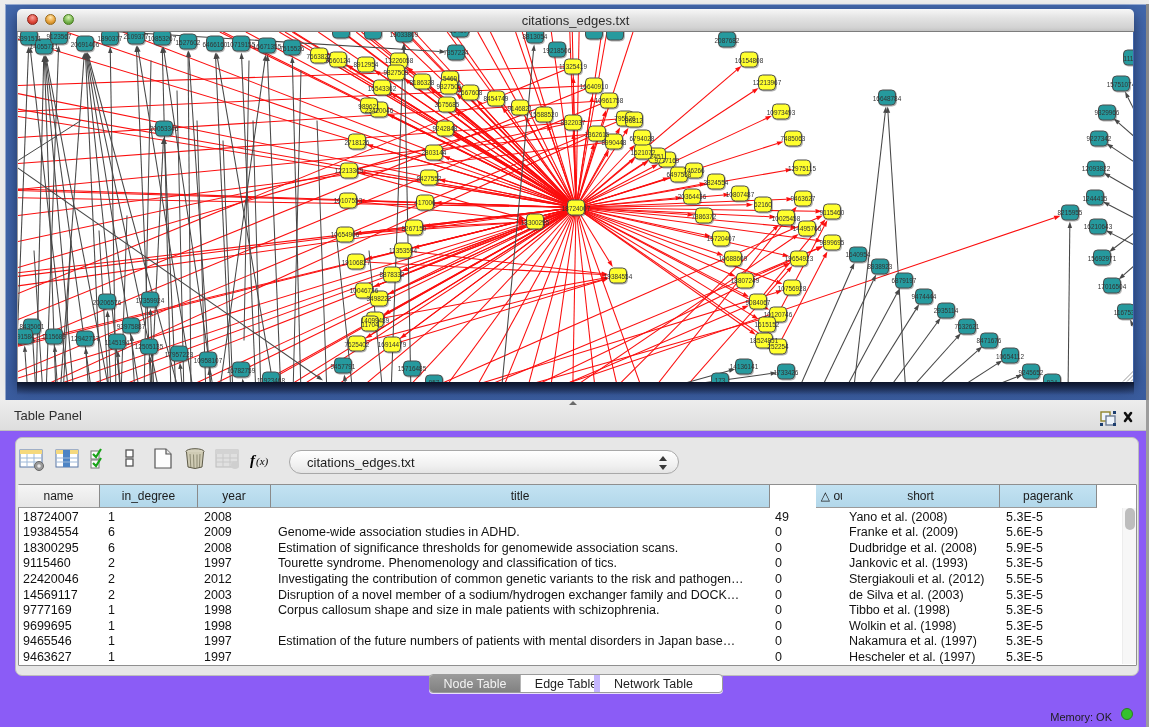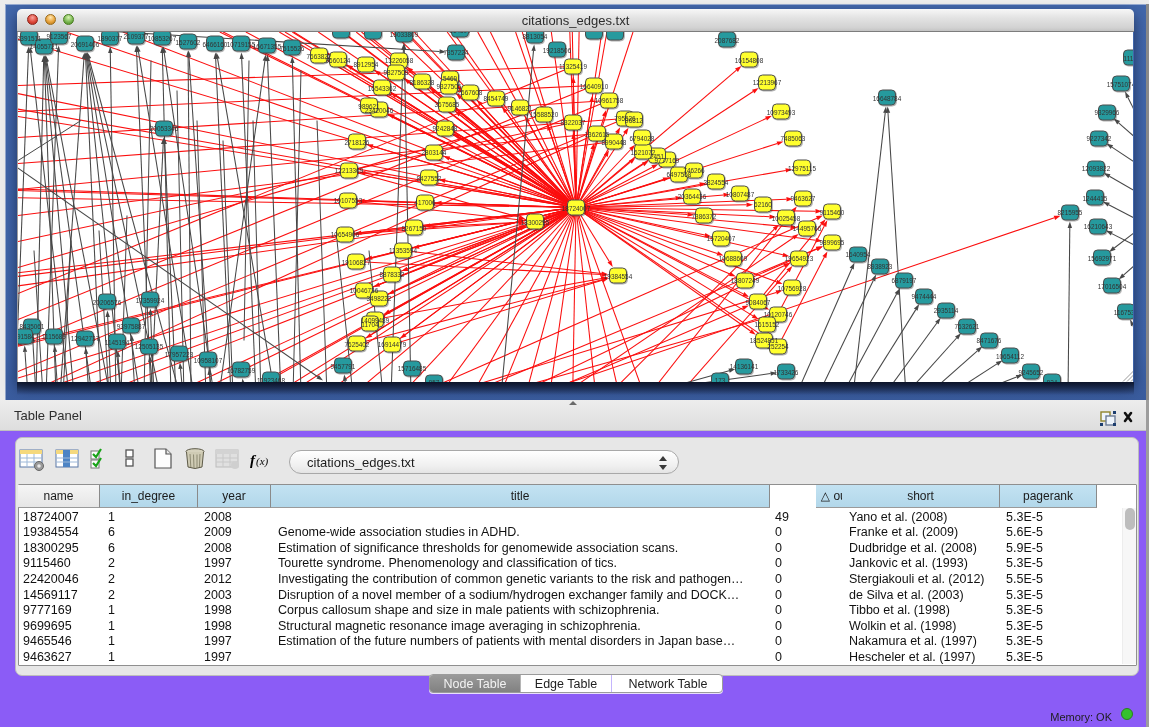--- a/index.html
+++ b/index.html
@@ -963,21 +963,20 @@
         <span style="left:204px">1998</span>
         <span style="left:278px">Corpus callosum shape and size in male patients with schizophrenia.</span>
         <span style="left:775px">0</span>
         <span style="left:849px">Tibbo et al. (1998)</span>
         <span style="left:1006px">5.3E‑5</span>
       </div>
 <div class="trow" style="top:218.2px">
         <span style="left:23px">9699695</span>
         <span style="left:108px">1</span>
         <span style="left:204px">1998</span>
-        <span style="left:278px">Structural magnetic resonance image averaging in schizophrenia.</span>
         <span style="left:775px">0</span>
         <span style="left:849px">Wolkin et al. (1998)</span>
         <span style="left:1006px">5.3E‑5</span>
       </div>
 <div class="trow" style="top:233.8px">
         <span style="left:23px">9465546</span>
         <span style="left:108px">1</span>
         <span style="left:204px">1997</span>
         <span style="left:278px">Estimation of the future numbers of patients with mental disorders in Japan base…</span>
         <span style="left:775px">0</span>
@@ -991,19 +990,19 @@
         <span style="left:775px">0</span>
         <span style="left:849px">Hescheler et al. (1997)</span>
         <span style="left:1006px">5.3E‑5</span>
       </div>
     <div id="vscroll">
         <div id="vthumb"></div>
       </div>
     <div id="tabs">
       <div class="sel" style="left:0;width:90px">Node Table</div>
       <div style="left:90px;width:91px;border-left:1px solid #b5b5b5">Edge Table</div>
-      <div style="left:181px;width:113px;border-left:1px solid #c4b5fd">Network Table</div>
+      <div style="left:164px;width:113px;border-left:6px solid #c4b5fd">Network Table</div>
     </div>
     <div id="mem">Memory: OK</div>
     <div id="memdot"></div>
     <div id="tprline"></div>
   </div>
 </div>
 
 </body></html>

